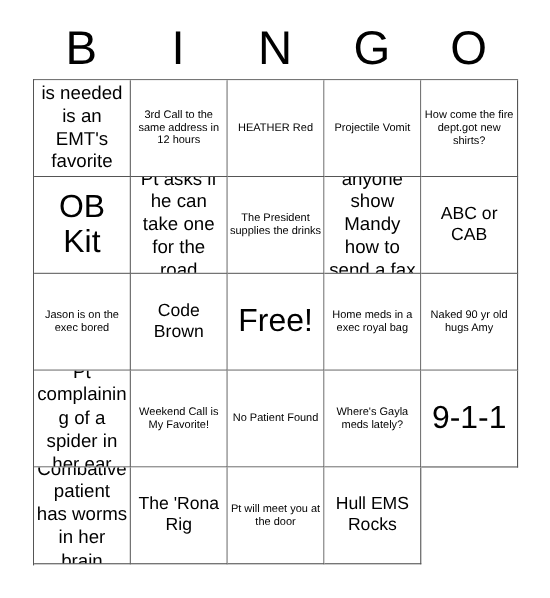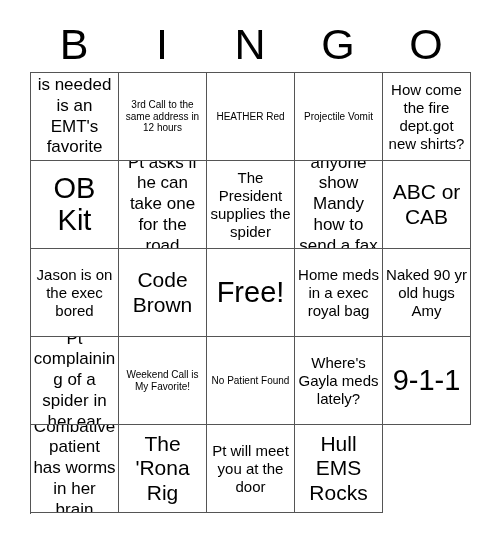--- a/index.html
+++ b/index.html
@@ -71,23 +71,23 @@
   .cell-text {
     display: block;
     width: 100%;
     line-height: 1.1;
     word-wrap: break-word;
     overflow-wrap: break-word;
     hyphens: none;
   }
   
   .fs-xs { font-size: 17px; line-height: 1.22; }
-  .fs-sm { font-size: 15px;   line-height: 1.2;  }
+  .fs-sm { font-size: 10px;   line-height: 1.2;  }
   .fs-md { font-size: 10px;   line-height: 1.18; }
-  .fs-lg { font-size: 21px;   line-height: 1.15; }
+  .fs-lg { font-size: 16px;   line-height: 1.15; }
   .fs-xxl{ font-size: 29px;   line-height: 1.1;  }
 </style>
 </head>
 <body>
 
 <div id="bingo-card">
 
   <div id="bingo-header">
     <span class="header-letter">B</span>
     <span class="header-letter">I</span>
@@ -112,21 +112,21 @@
       <div class="bingo-cell">
         <span class="cell-text fs-sm">How come the fire dept.got new shirts?</span>
       </div>
       <div class="bingo-cell">
         <span class="cell-text fs-xxl">OB Kit</span>
       </div>
       <div class="bingo-cell">
         <span class="cell-text fs-xs">Pt asks if he can take one for the road</span>
       </div>
       <div class="bingo-cell">
-        <span class="cell-text fs-sm">The President supplies the spider</span>
+        <span class="cell-text fs-sm">The President supplies the drinks</span>
       </div>
       <div class="bingo-cell">
         <span class="cell-text fs-xs">Did anyone show Mandy how to send a fax yet?</span>
       </div>
       <div class="bingo-cell">
         <span class="cell-text fs-lg">ABC or CAB</span>
       </div>
       <div class="bingo-cell">
         <span class="cell-text fs-sm">Jason is on the exec bored</span>
       </div>

